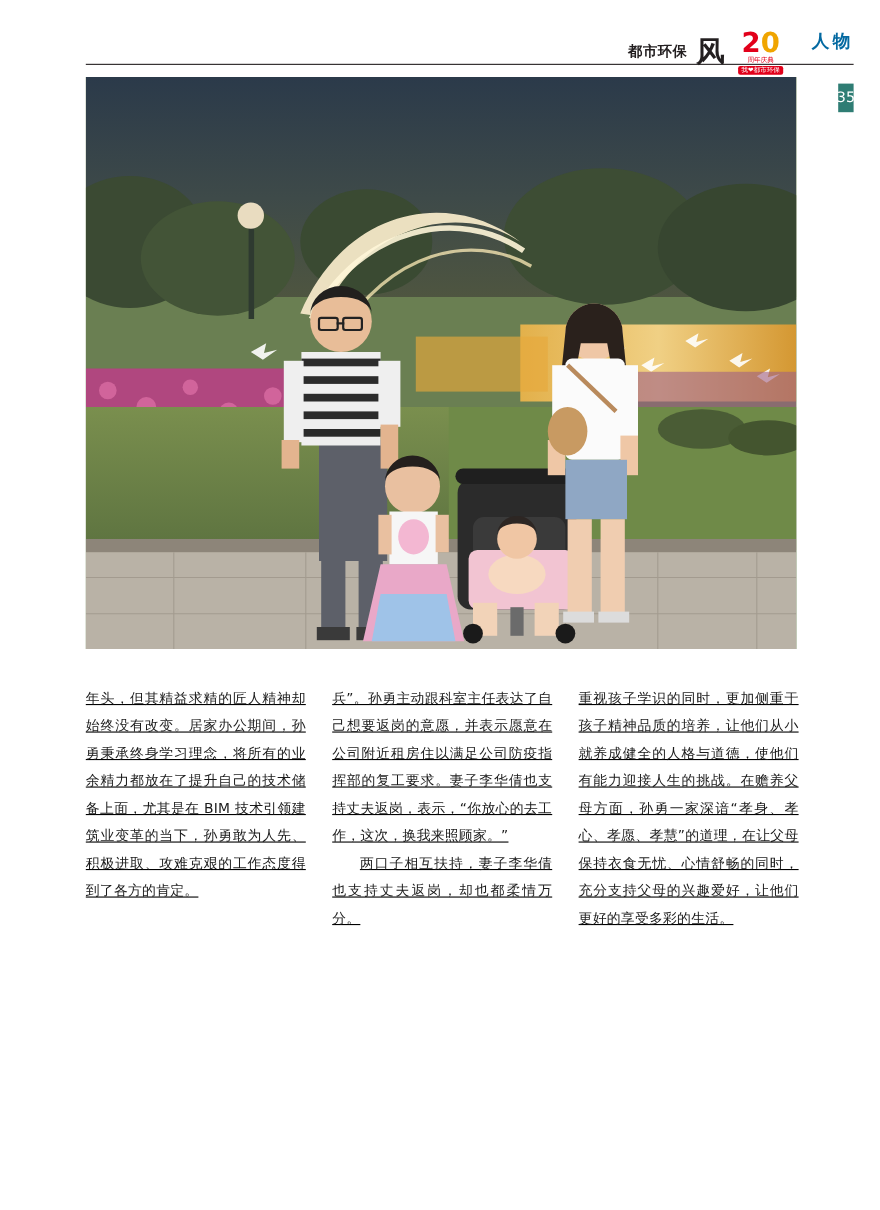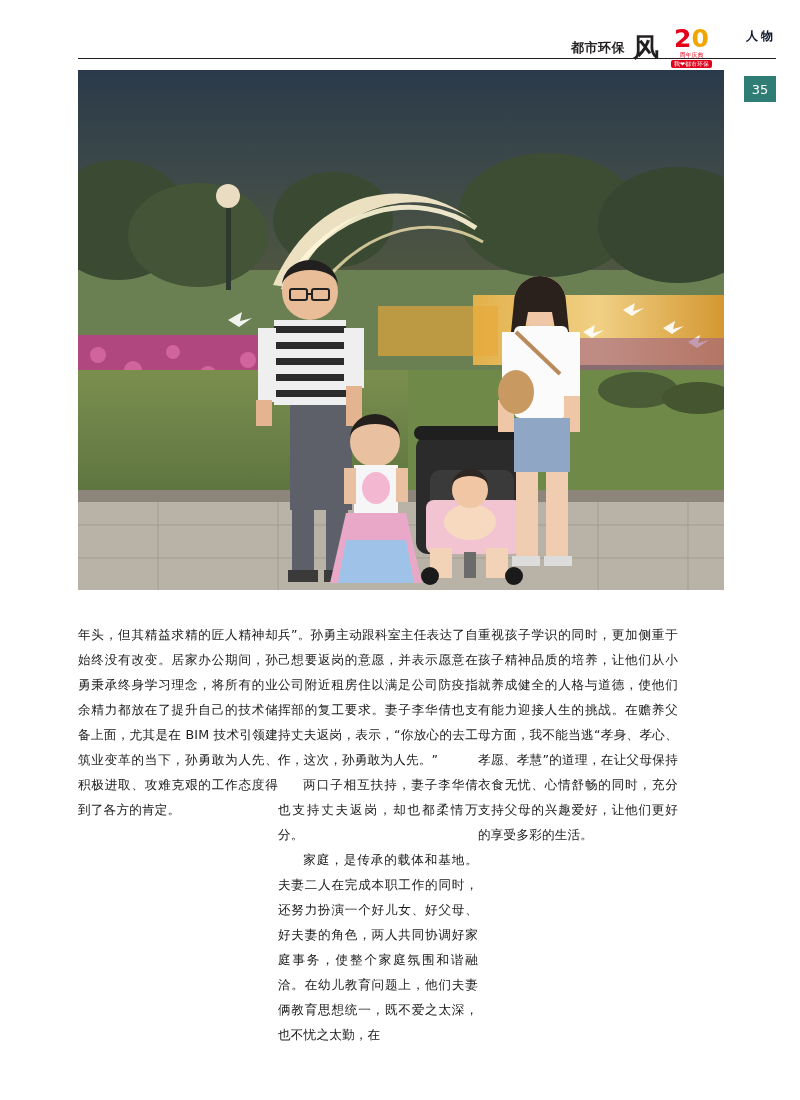--- a/index.html
+++ b/index.html
@@ -93,38 +93,38 @@
     padding: 1px 3px;
     border-radius: 2px;
     line-height: 1;
     white-space: nowrap;
   }
   .section-title {
     position: absolute;
     right: 24px;
     top: 18px;
     font-family: "DejaVu Sans", sans-serif;
-    font-size: 12px;
-    font-weight: bold;
-    color: #0f172a;
+    font-size: 16px;
+    font-weight: bold;
+    color: #0369a1;
     letter-spacing: 3px;
   }
   .header-rule {
     position: absolute;
     left: 78px;
     right: 24px;
     top: 48px;
     height: 1px;
     background: #231f20;
   }
   .page-number {
     position: absolute;
     right: 24px;
     top: 66px;
-    width: 32px;
+    width: 14px;
     height: 26px;
     background: #2f7d74;
     color: #ffffff;
     font-family: "DejaVu Sans", sans-serif;
     font-size: 13px;
     display: flex;
     align-items: center;
     justify-content: center;
   }
 
@@ -142,20 +142,22 @@
     display: block;
   }
 
   
   .columns {
     position: absolute;
     left: 78px;
     top: 622px;
     width: 650px;
     display: flex;
+    gap: 24px;
+    text-decoration: underline;
   }
   .col {
     width: 200px;
   }
   .col p {
     margin: 0;
     font-family: "DejaVu Sans", sans-serif;
     font-size: 12.6px;
     line-height: 25px;
     color: #1a1a1a;
@@ -347,23 +349,22 @@
     </svg>
   </div>
 
   <div class="columns">
 
     <div class="col">
       <p>年头，但其精益求精的匠人精神却始终没有改变。居家办公期间，孙勇秉承终身学习理念，将所有的业余精力都放在了提升自己的技术储备上面，尤其是在 BIM 技术引领建筑业变革的当下，孙勇敢为人先、积极进取、攻难克艰的工作态度得到了各方的肯定。</p>
     </div>
 
     <div class="col">
-      <p>兵”。孙勇主动跟科室主任表达了自己想要返岗的意愿，并表示愿意在公司附近租房住以满足公司防疫指挥部的复工要求。妻子李华倩也支持丈夫返岗，表示，“你放心的去工作，这次，孙勇敢为人先。”</p>
+      <p>兵”。孙勇主动跟科室主任表达了自己想要返岗的意愿，并表示愿意在公司附近租房住以满足公司防疫指挥部的复工要求。妻子李华倩也支持丈夫返岗，表示，“你放心的去工作，这次，换我来照顾家。”</p>
       <p class="indent">两口子相互扶持，妻子李华倩也支持丈夫返岗，却也都柔情万分。</p>
-      <p class="indent">家庭，是传承的载体和基地。夫妻二人在完成本职工作的同时，还努力扮演一个好儿女、好父母、好夫妻的角色，两人共同协调好家庭事务，使整个家庭氛围和谐融洽。在幼儿教育问题上，他们夫妻俩教育思想统一，既不爱之太深，也不忧之太勤，在</p>
     </div>
 
     <div class="col">
-      <p>重视孩子学识的同时，更加侧重于孩子精神品质的培养，让他们从小就养成健全的人格与道德，使他们有能力迎接人生的挑战。在赡养父母方面，我不能当逃“孝身、孝心、孝愿、孝慧”的道理，在让父母保持衣食无忧、心情舒畅的同时，充分支持父母的兴趣爱好，让他们更好的享受多彩的生活。</p>
+      <p>重视孩子学识的同时，更加侧重于孩子精神品质的培养，让他们从小就养成健全的人格与道德，使他们有能力迎接人生的挑战。在赡养父母方面，孙勇一家深谙“孝身、孝心、孝愿、孝慧”的道理，在让父母保持衣食无忧、心情舒畅的同时，充分支持父母的兴趣爱好，让他们更好的享受多彩的生活。</p>
     </div>
 
   </div>
 </div>
 
 </body></html>

